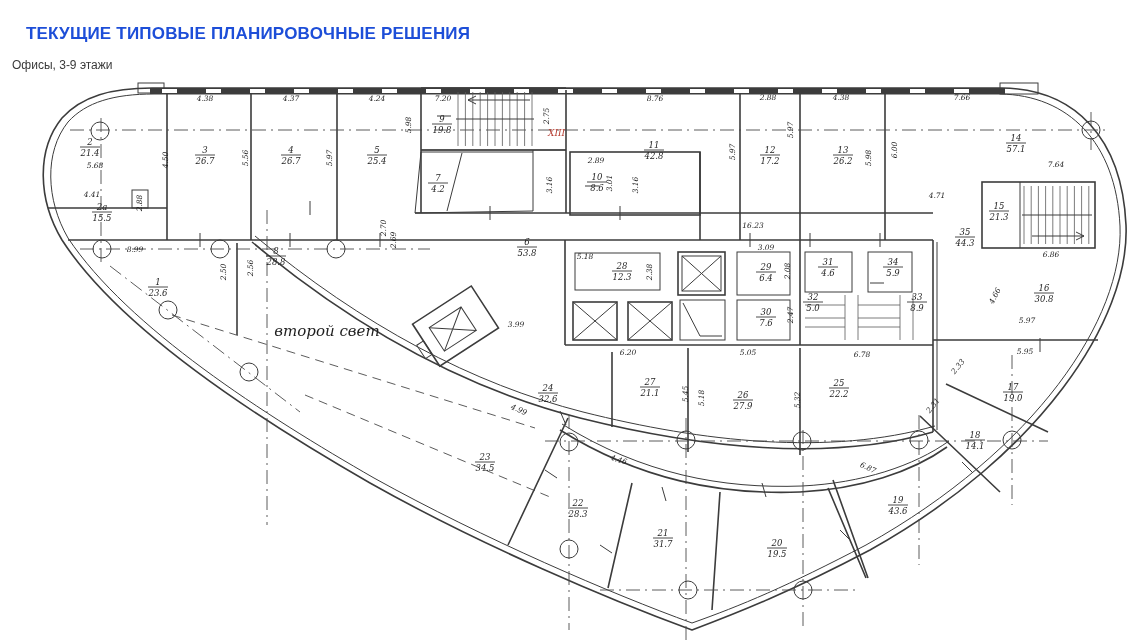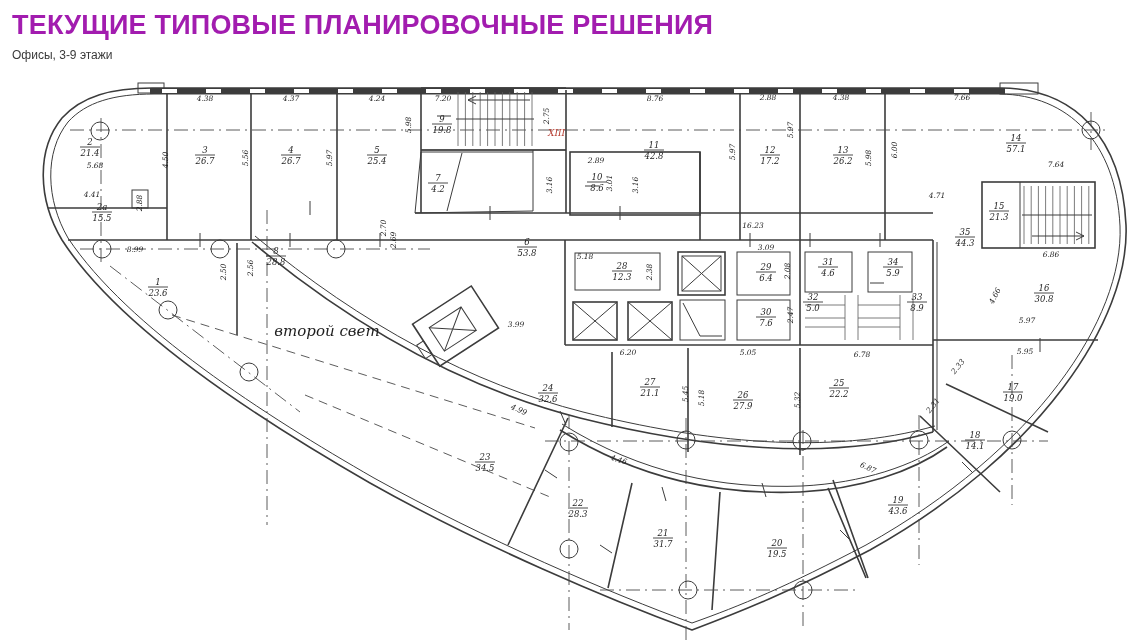--- a/index.html
+++ b/index.html
@@ -1,18 +1,18 @@
 <!DOCTYPE html>
 <html><head>
 <meta charset="utf-8">
 <style>
   html,body{margin:0;padding:0;background:#ffffff;}
   body{width:1136px;height:642px;overflow:hidden;font-family:"Liberation Sans",sans-serif;position:relative;}
   .header{position:absolute;left:12px;top:10px;z-index:5;}
-  .header h1{margin:0;font-size:27px;font-weight:700;letter-spacing:.2px;color:#a21caf;font-family:"Liberation Sans",sans-serif;}
+  .header h1{margin:14px;font-size:17px;font-weight:700;letter-spacing:.2px;color:#1d4ed8;font-family:"Liberation Sans",sans-serif;}
   .header .sub{margin-top:7px;font-size:12px;color:#3a3a3a;}
   #plan-wrap{position:absolute;left:0;top:0;width:1136px;height:642px;}
   svg text{font-family:"DejaVu Serif",serif;font-style:italic;fill:#1e1e1e;}
   .wall{stroke:#3c3c3c;stroke-width:1.6;fill:none;}
   .wall2{stroke:#3c3c3c;stroke-width:1;fill:none;}
   .thin{stroke:#5a5a5a;stroke-width:.8;fill:none;}
   .dash{stroke:#4a4a4a;stroke-width:.9;fill:none;stroke-dasharray:14 5 2 5;}
   .dashed{stroke:#4a4a4a;stroke-width:.9;fill:none;stroke-dasharray:9 6;}
   .band{fill:#3c3c3c;}
   .gap{fill:#ffffff;}

